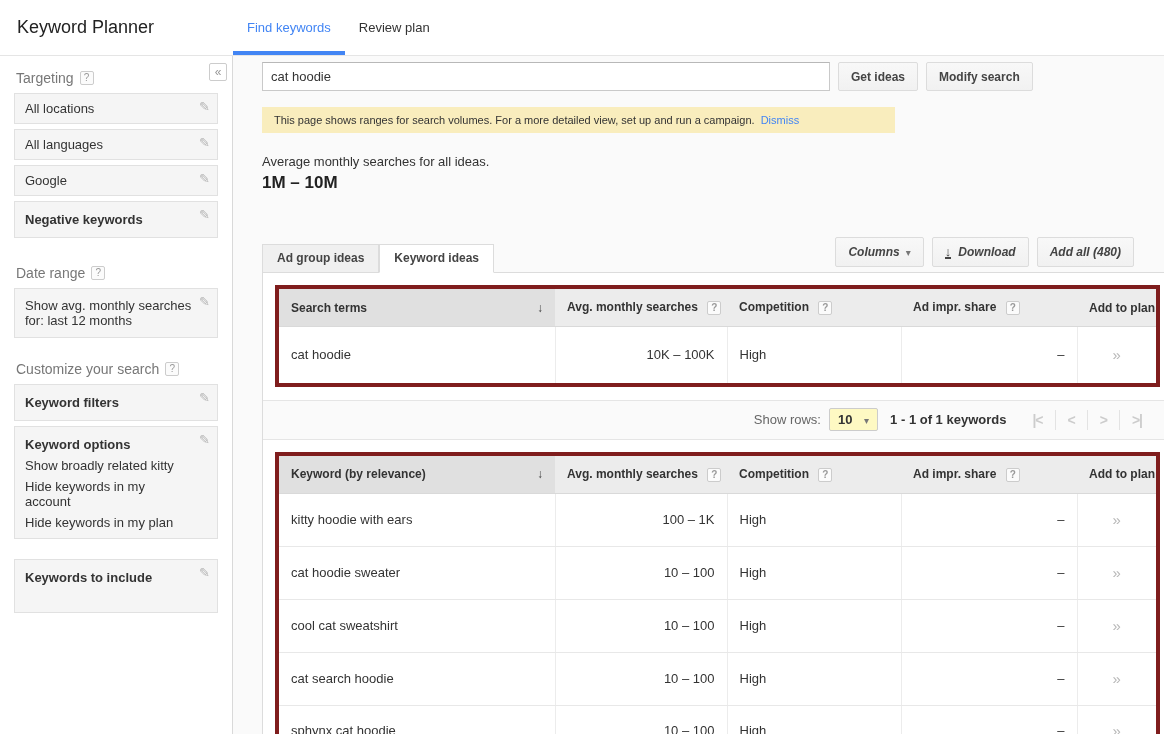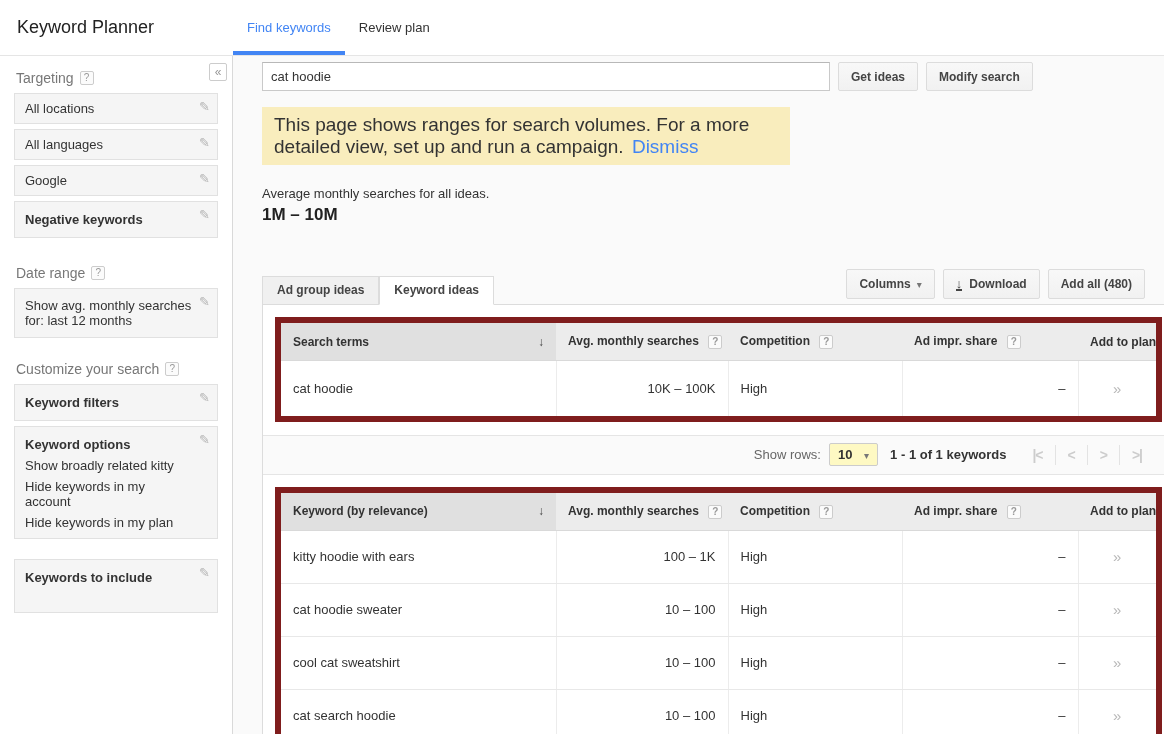--- a/index.html
+++ b/index.html
@@ -26,39 +26,39 @@
   .sbox .opt { margin-top:6px; font-weight:normal; }
   .gap-lg { height:22px; }
   .gap-md { height:18px; }
 
   
   .main { flex:1; background:#fafafa; padding:6px 0 0 29px; position:relative; overflow:hidden; }
   .search-row { display:flex; align-items:center; }
   .search-input { width:568px; height:29px; border:1px solid #c9c9c9; border-top-color:#b8b8b8; padding:0 8px; font-size:13px; font-family:inherit; color:#333; background:#fff; }
   .btn { display:inline-flex; align-items:center; height:29px; padding:0 12px; margin-left:8px; background:linear-gradient(#f8f8f8,#f1f1f1); border:1px solid #dcdcdc; border-radius:2px; font-weight:bold; font-size:12px; color:#444; cursor:pointer; white-space:nowrap; }
 
-  .notice { width:528px; margin-top:16px; background:#f9edbd; padding:7px 12px; font-size:19px; color:#333; }
+  .notice { width:633px; margin-top:16px; background:#f9edbd; padding:7px 12px; font-size:11px; color:#333; }
   .notice a { color:#4285f4; text-decoration:none; cursor:pointer; margin-left:3px; }
 
   .summary-caption { margin-top:21px; color:#333; }
   .summary-range { margin-top:4px; font-size:17px; font-weight:bold; color:#222; }
 
   
   .results { margin-top:44px; position:relative; }
   .toolbar { height:35px; position:relative; display:flex; align-items:flex-end; }
   .rtab { position:relative; top:1px; padding:6px 14px 7px; border:1px solid #dcdcdc; background:#f0f0f0; font-weight:bold; font-size:12px; color:#444; cursor:pointer; z-index:2; }
   .rtab.active { background:#fff; border-bottom-color:#fff; }
-  .toolbar-buttons { position:absolute; right:19px; top:0; display:flex; }
+  .toolbar-buttons { position:absolute; right:30px; top:0; display:flex;font-style:italic; }
   .toolbar-buttons .btn { height:30px; }
   .caret { color:#777; font-size:10px; margin-left:6px; }
   .dl-icon { display:inline-block; border-bottom:2px solid #444; line-height:11px; margin-right:7px; font-size:13px; }
 
   
   .panel { background:#fff; border:1px solid #dcdcdc; border-bottom:none; width:907px; padding:12px; min-height:420px; position:relative; z-index:1; }
-  table.grid { width:881px; border-collapse:collapse; table-layout:fixed; border:6px solid #7f1d1d; }
+  table.grid { width:881px; border-collapse:collapse; table-layout:fixed; border:4px solid #7f1d1d; }
   .grid col.c1 { width:278px; } .grid col.c2 { width:172px; } .grid col.c3 { width:174px; } .grid col.c4 { width:176px; } .grid col.c5 { width:81px; }
   .grid th { background:#ececec; font-size:12px; font-weight:bold; color:#333; text-align:left; padding:11px 12px; border-bottom:1px solid #d9d9d9; white-space:nowrap; overflow:hidden; }
   .grid th.dark { background:#e0e0e0; }
   .grid th .sort { float:right; font-weight:bold; color:#444; }
   .grid td { padding:8px 12px; border-bottom:1px solid #e8e8e8; border-left:1px solid #ececec; background:#fff; font-size:13px; color:#333; }
   .grid td:first-child { border-left:none; }
   .grid tr.r1 td { height:58px; }
   .grid tr.r2 td { height:53px; }
   .ra { text-align:right; }
   .ctr { text-align:center; }

